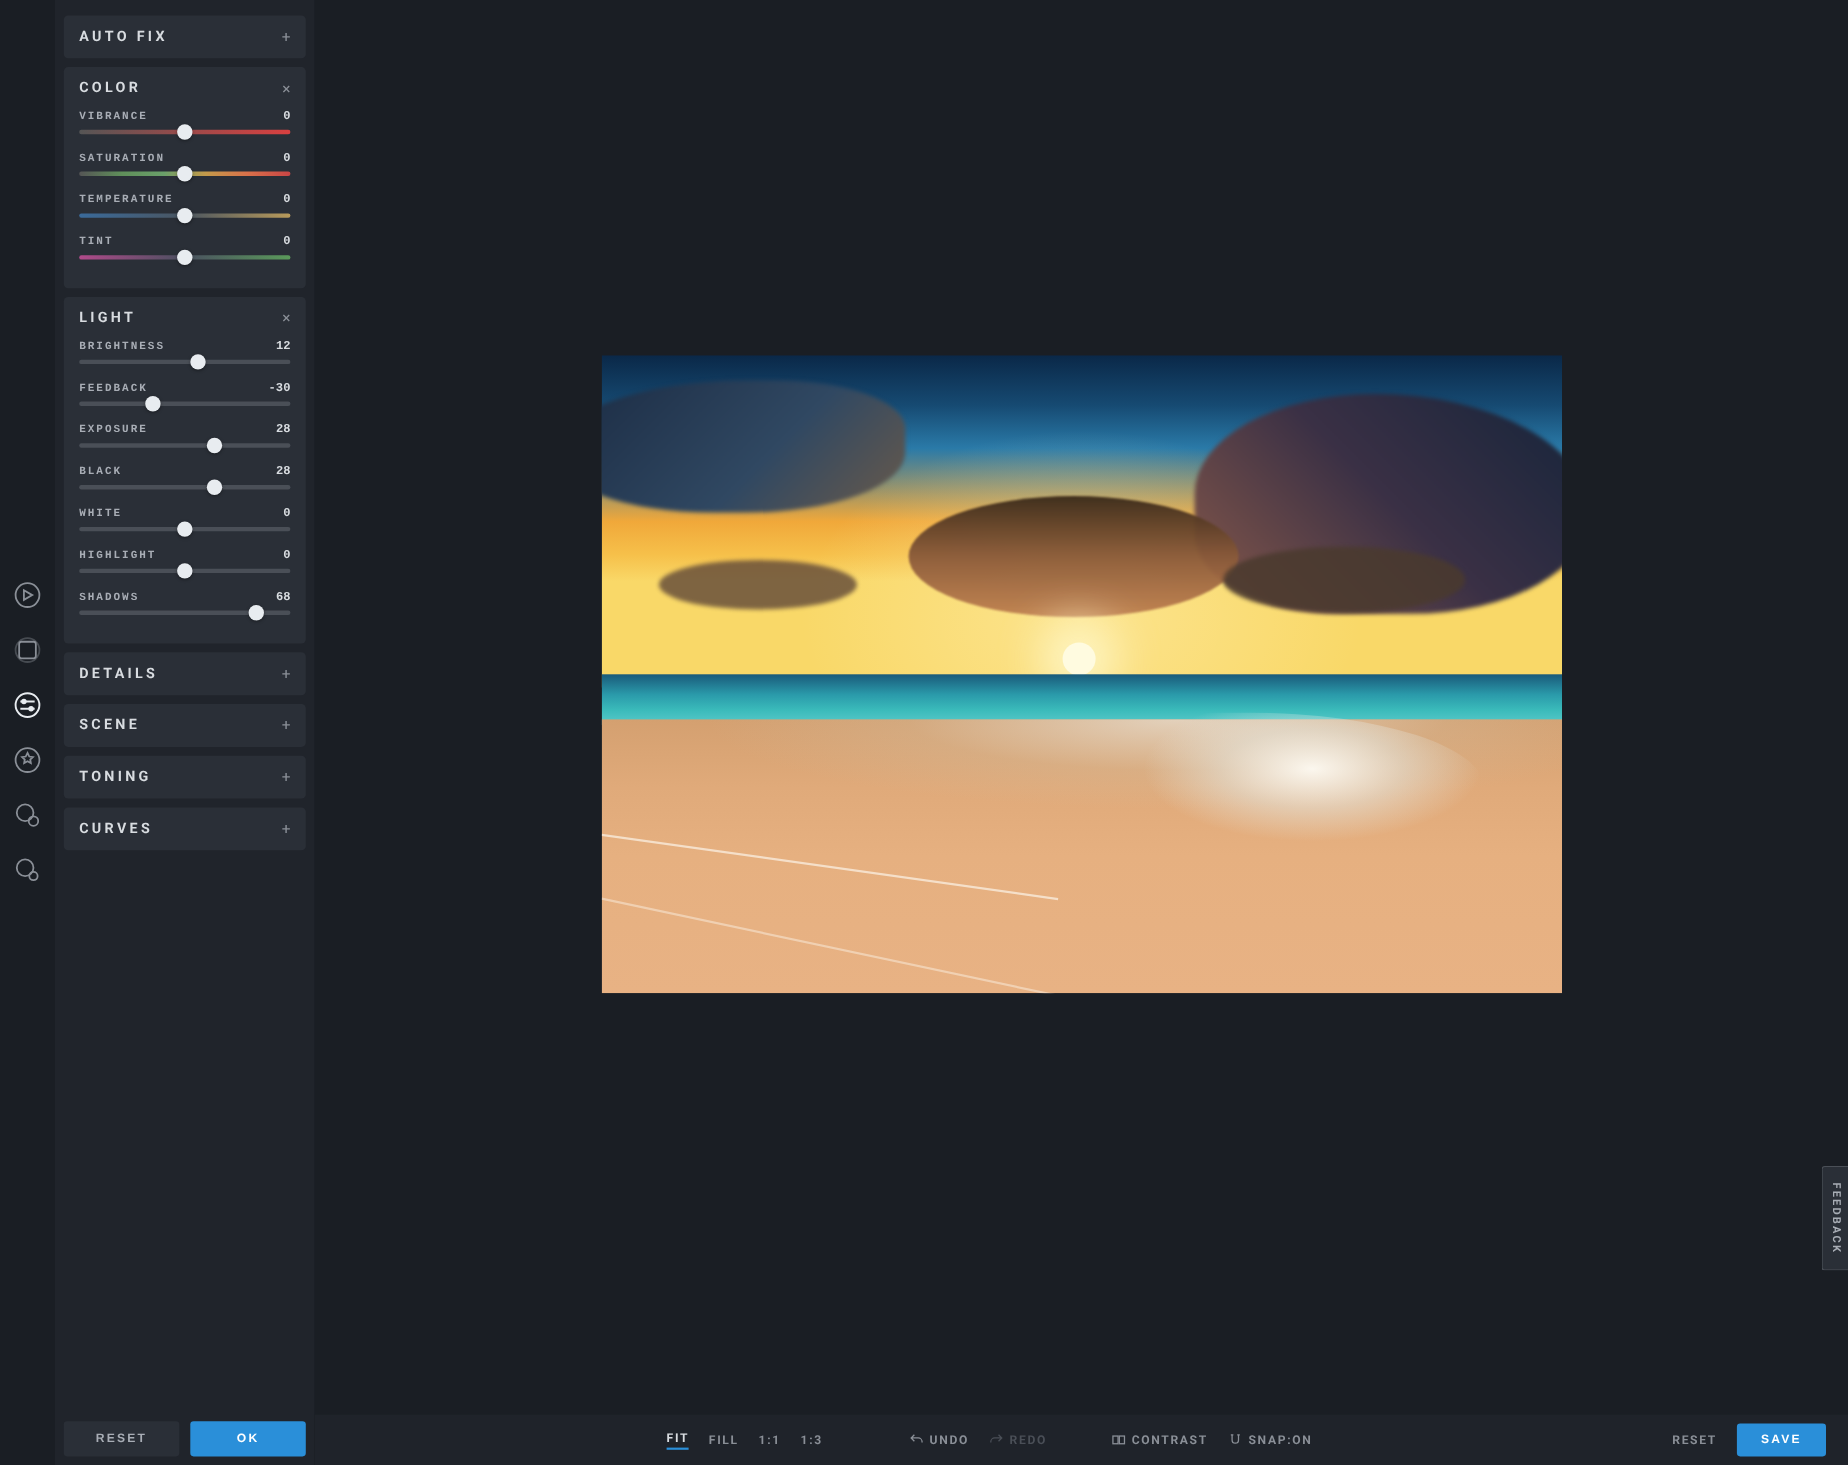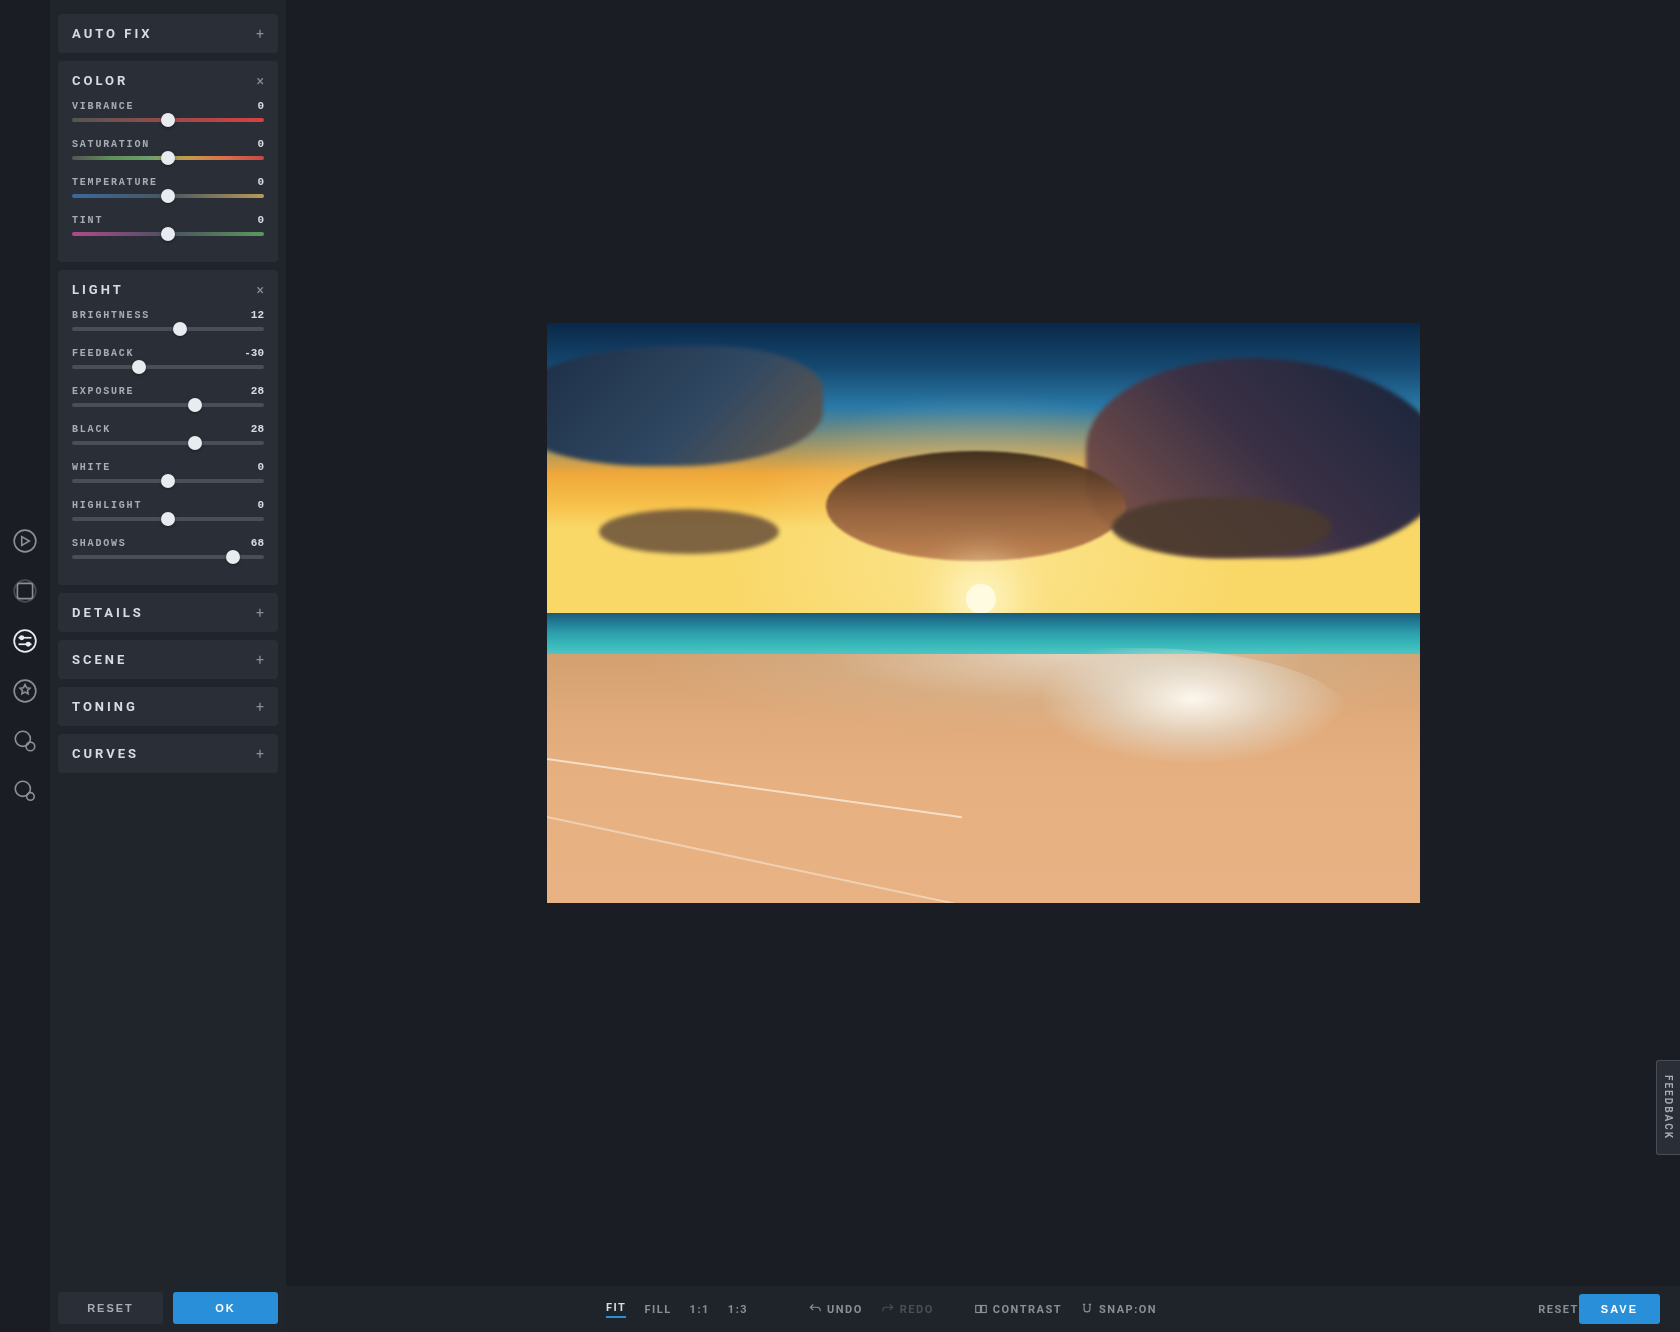--- a/index.html
+++ b/index.html
@@ -202,20 +202,21 @@
   background:rgba(255,255,250,0.4); transform:rotate(12deg); transform-origin:left;
 }
 
 
 .toolbar {
   height: 46px;
   display: flex;
   align-items: center;
   padding: 0 20px;
   background: #1f232a;
+  gap: 18px;
 }
 .toolbar-group { display: flex; align-items: center; gap: 18px; }
 .toolbar-left { margin-left: 300px; }
 .toolbar-item {
   font-size: 11px;
   font-weight: 700;
   letter-spacing: 1.5px;
   color: #8a8f97;
   cursor: pointer;
   display: flex;

